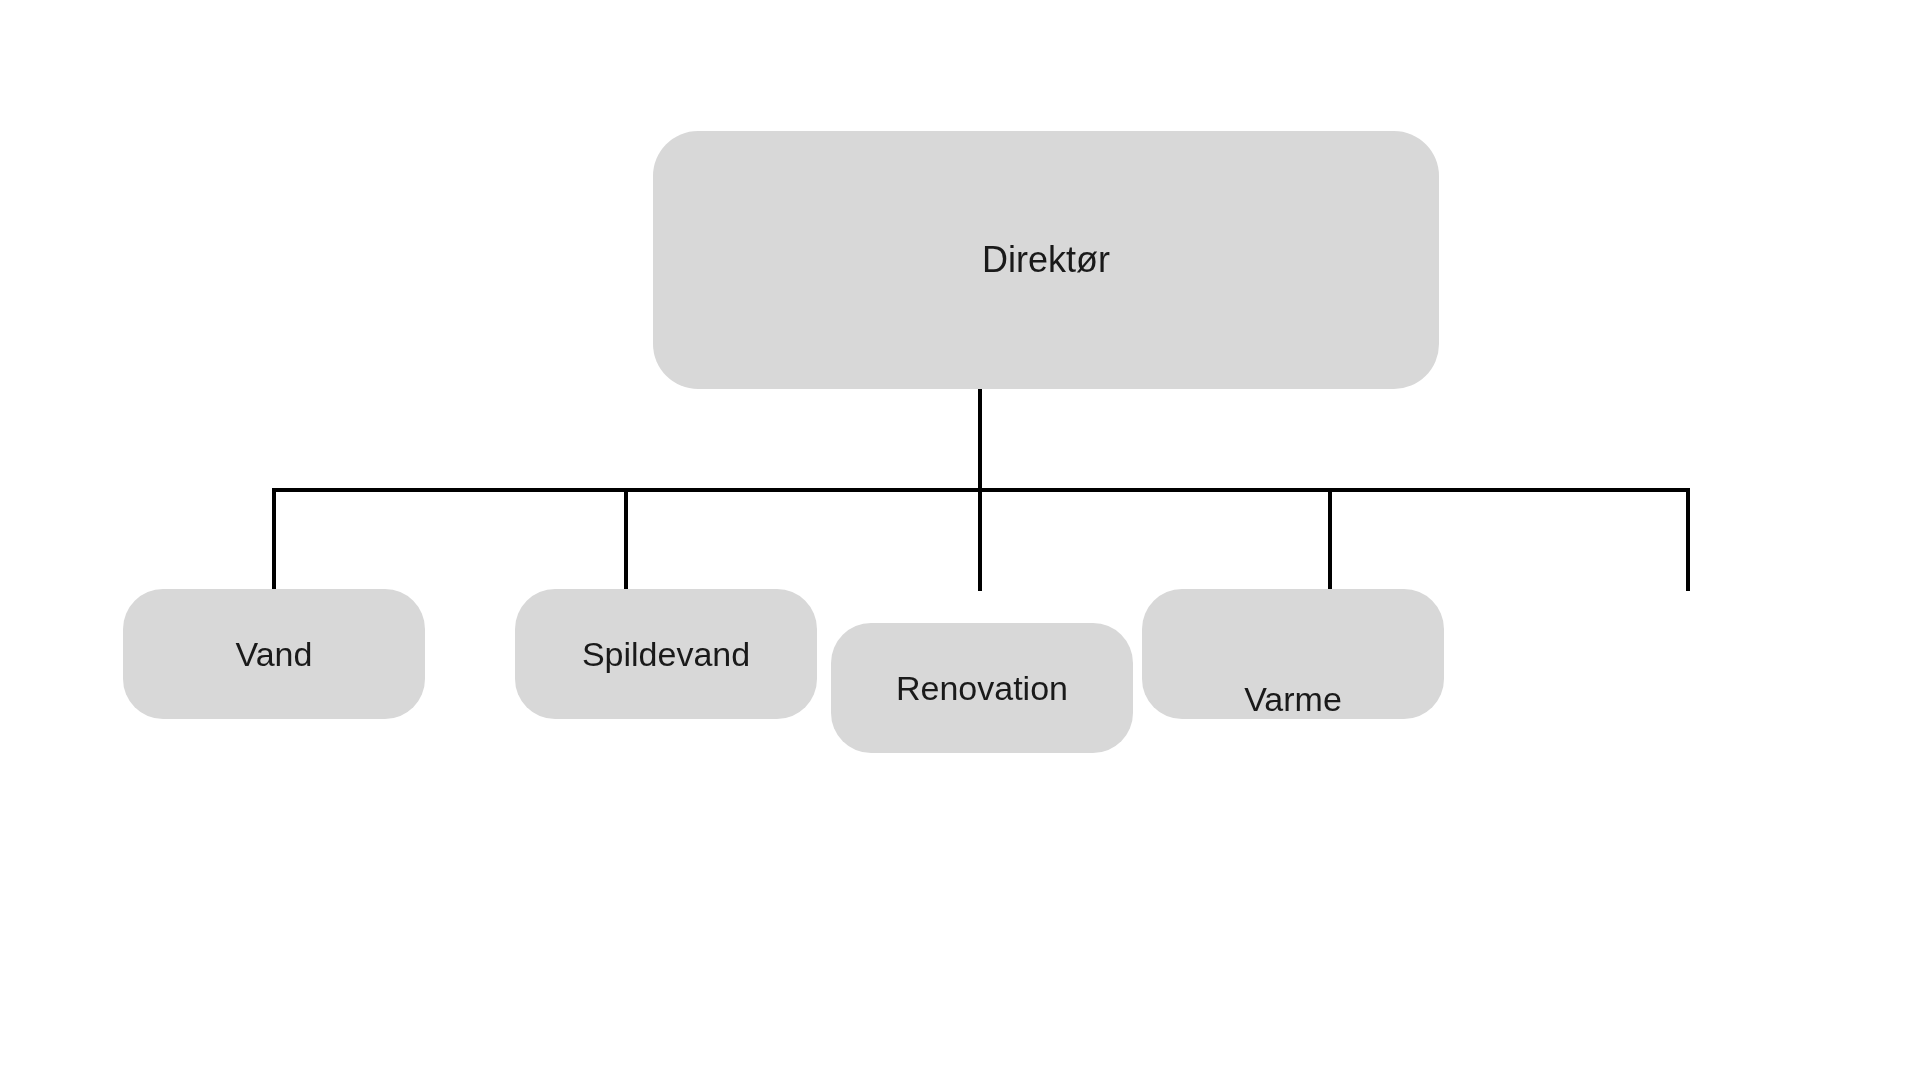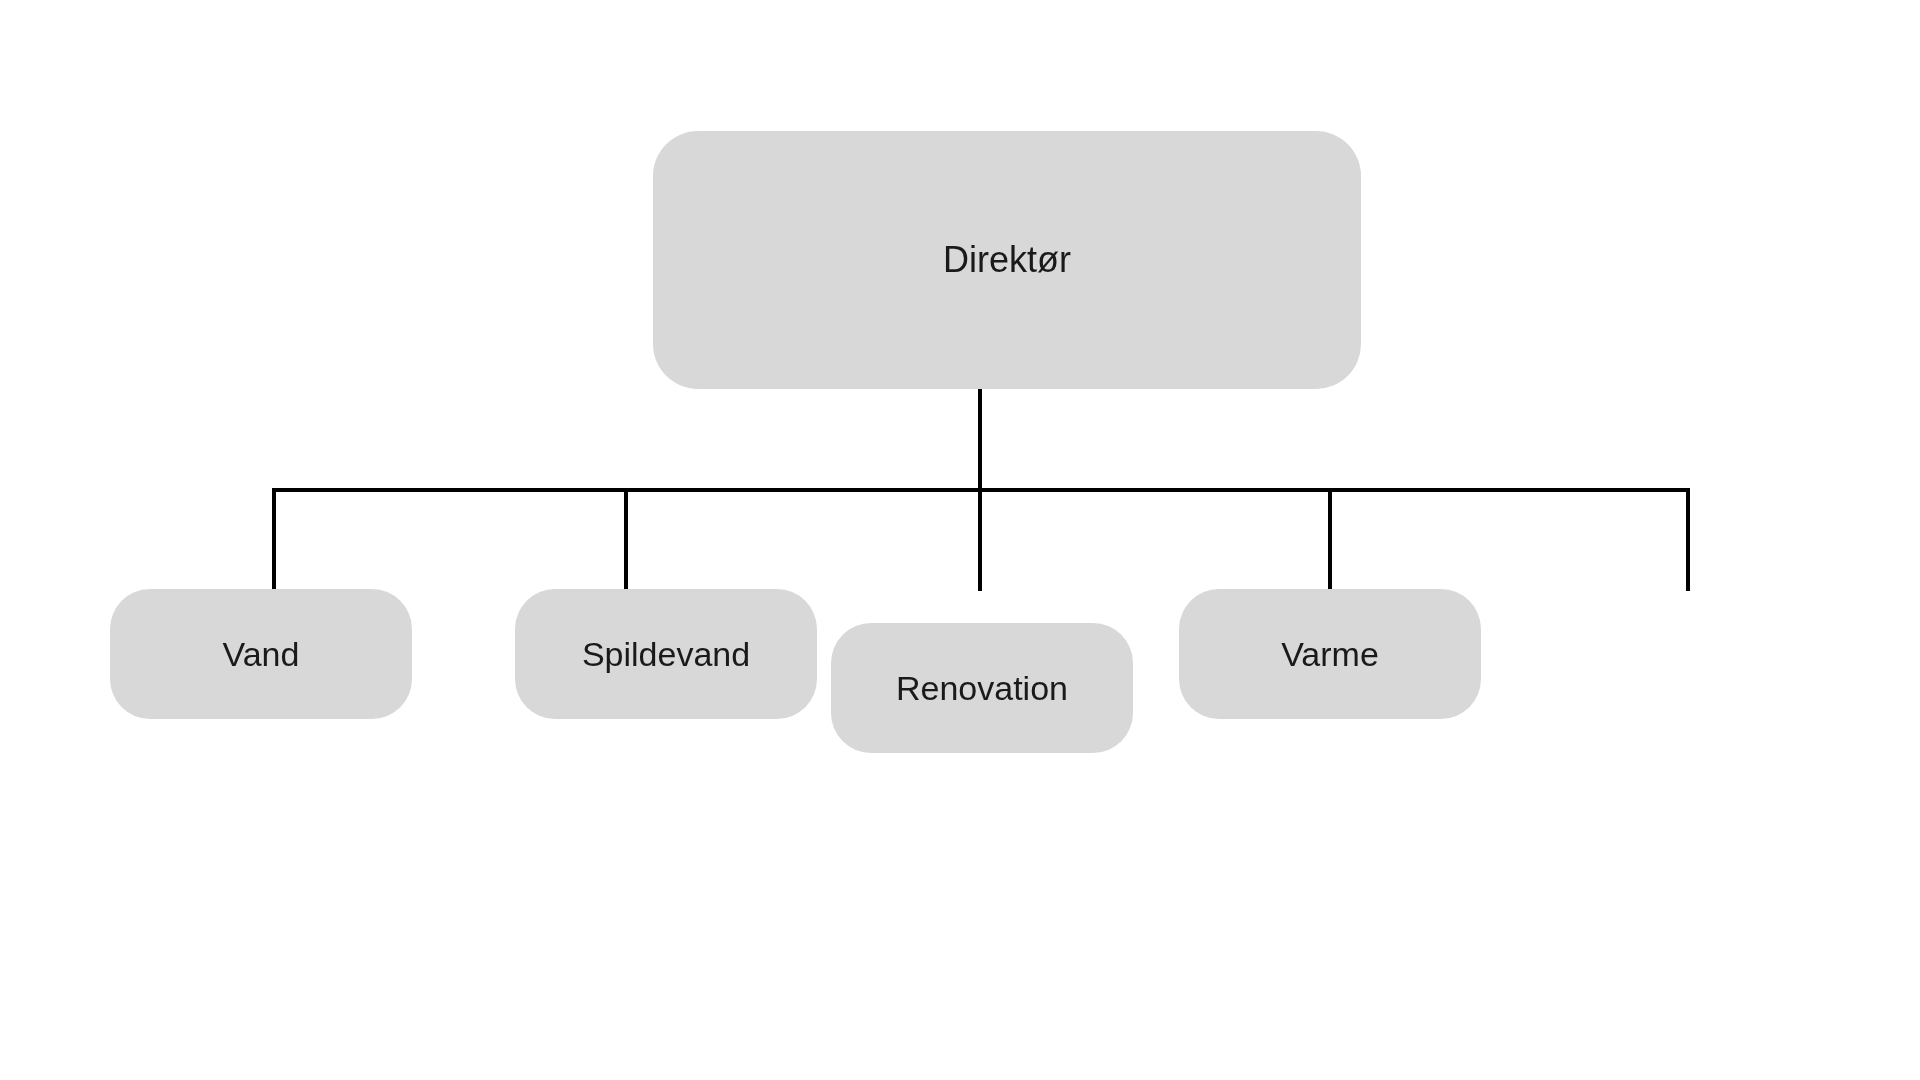--- a/index.html
+++ b/index.html
@@ -21,36 +21,36 @@
     color: #1a1a1a;
     display: flex;
     align-items: center;
     justify-content: center;
     text-align: center;
     box-sizing: border-box;
   }
   .node-root {
     left: 653px;
     top: 131px;
-    width: 708px;
+    width: 786px;
     height: 258px;
     border-radius: 45px;
     font-size: 36px;
   }
   .node-child {
     top: 589px;
     width: 302px;
     height: 130px;
     border-radius: 40px;
     font-size: 34px;
   }
-  .child-0 { left: 110px; }
+  .child-0 { left: 123px; }
   .child-1 { left: 475px; margin-left: 40px; }
   .child-2 { left: 831px; margin-top: 34px; }
-  .child-3 { left: 1179px; }
+  .child-3 { left: 1142px; align-items: flex-end; }
   .child-4 { left: 1537px; }
 
   .connector {
     position: absolute;
     background: #000000;
   }
   .line-root-drop   { left: 978px;  top: 389px; width: 4px;    height: 202px; }
   .line-rail        { left: 272px;  top: 488px; width: 1418px; height: 4px;   }
   .line-stub        { top: 488px;   width: 4px; height: 103px; }
   .stub-0 { left: 272px; }

